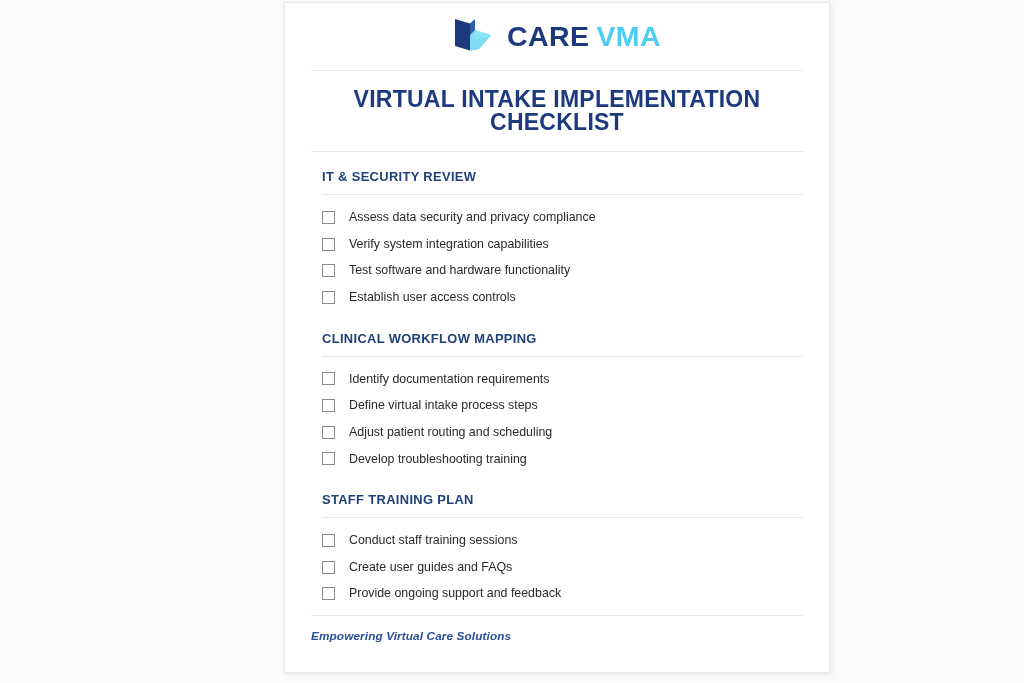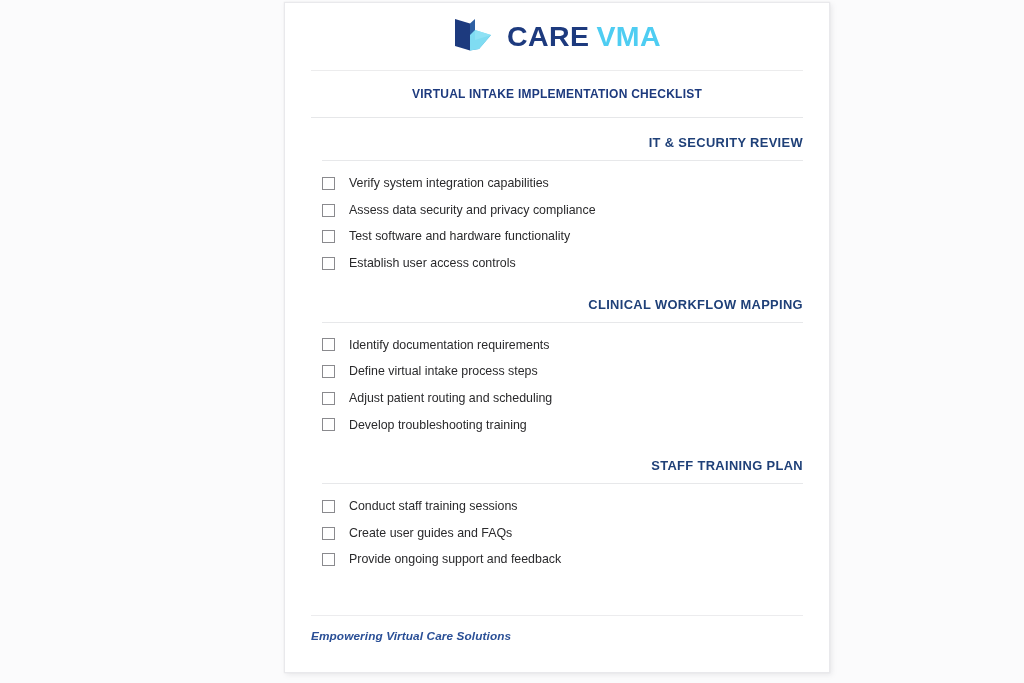--- a/index.html
+++ b/index.html
@@ -68,30 +68,30 @@
   .rule {
     height: 1px;
     background: #ececed;
     width: 100%;
   }
   .rule.strong { background: #e6e7e9; }
 
   
   .doc-title {
     text-align: center;
-    font-size: 12px;
+    font-size: 23px;
     font-weight: bold;
     color: #1d3a7e;
     letter-spacing: 0.25px;
     padding: 17px 0 17px;
     line-height: 1;
   }
 
   
-  .section { padding-top: 20px; text-align: right; }
+  .section { padding-top: 20px; }
   .section.first { padding-top: 17px; }
 
   .section-title {
     font-size: 12.9px;
     font-weight: bold;
     color: #1f4078;
     letter-spacing: 0.35px;
     padding: 0 0 4px 11px;
     line-height: 1.25;
   }
@@ -170,25 +170,25 @@
 
       <div class="rule strong"></div>
 
       <div id="sections-root">
           <div class="section first">
             <div class="section-title">IT &amp; SECURITY REVIEW</div>
             <div class="section-rule"></div>
             <div class="items">
               <div class="check-item">
                 <div class="checkbox"></div>
+                <div class="check-label">Assess data security and privacy compliance</div>
+              </div>
+              <div class="check-item">
+                <div class="checkbox"></div>
                 <div class="check-label">Verify system integration capabilities</div>
-              </div>
-              <div class="check-item">
-                <div class="checkbox"></div>
-                <div class="check-label">Assess data security and privacy compliance</div>
               </div>
               <div class="check-item">
                 <div class="checkbox"></div>
                 <div class="check-label">Test software and hardware functionality</div>
               </div>
               <div class="check-item">
                 <div class="checkbox"></div>
                 <div class="check-label">Establish user access controls</div>
               </div>
             </div>

